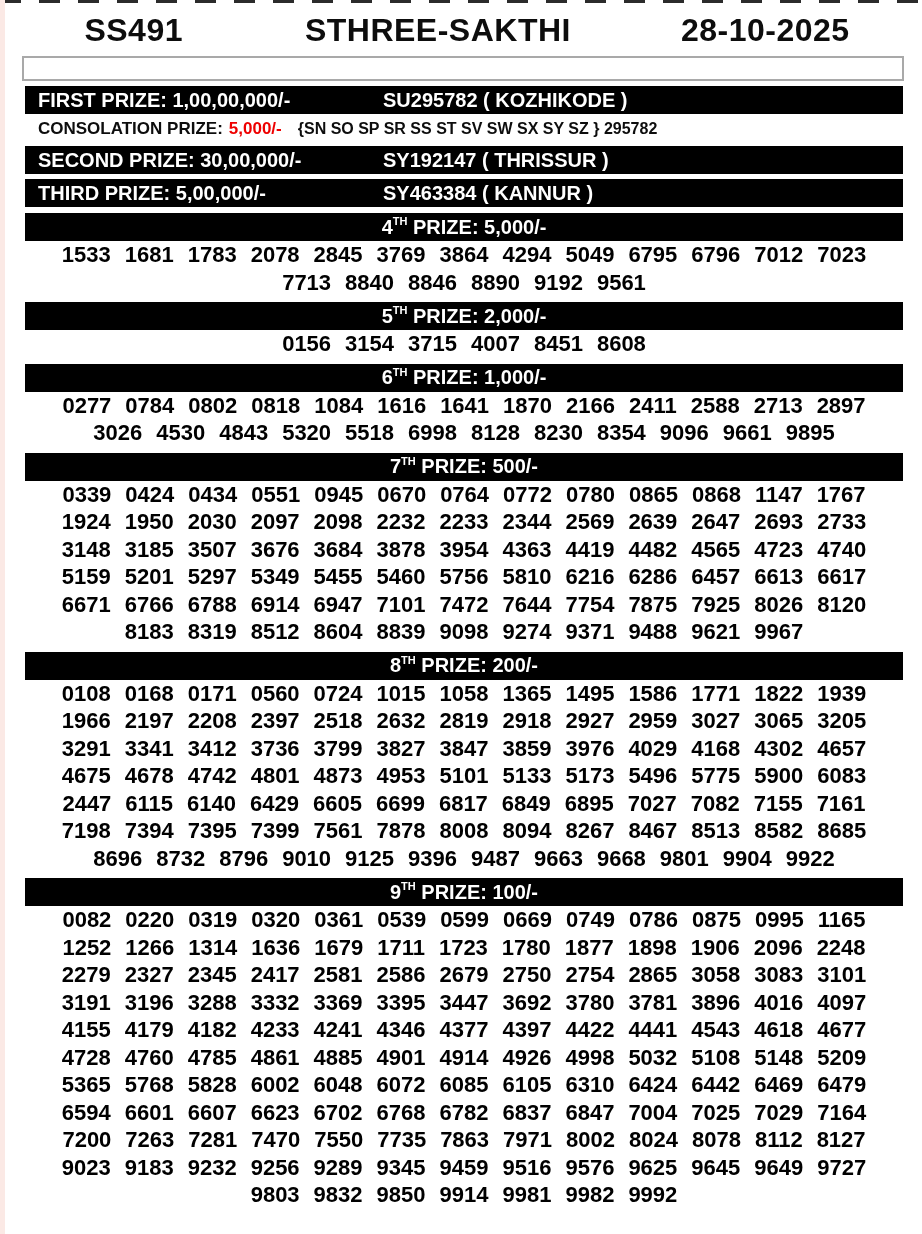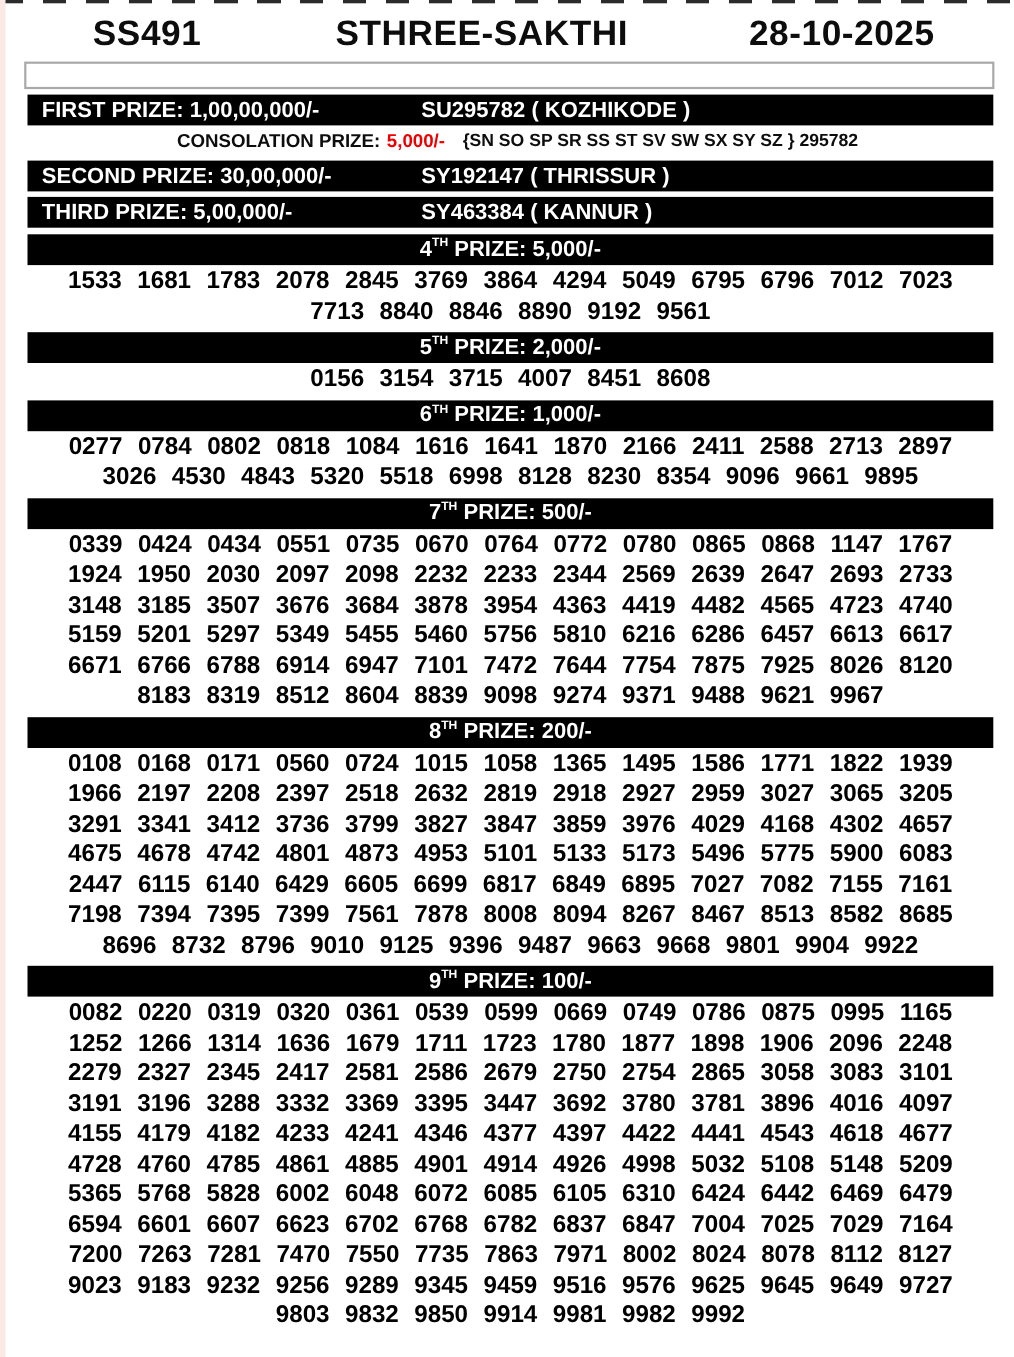--- a/index.html
+++ b/index.html
@@ -63,21 +63,20 @@
 
   .consolation {
     margin-top: 3px;
     padding-left: 13px;
     height: 24px;
     display: flex;
     align-items: center;
     font-size: 17px;
     color: #0d0d0d;
     white-space: nowrap;
-    justify-content: center;
   }
   .consolation .amount { color: var(--red, #ee0000); margin-left: 6px; }
   .consolation .series { margin-left: 16px; font-size: 16px; }
 
   .section-band {
     margin-top: 6px;
     background: #000000;
     color: #ffffff;
     height: 28px;
     display: flex;
@@ -220,21 +219,21 @@
         <div class="section-band">
           <span>7</span>
           <sup>TH</sup>
           <span>&nbsp;PRIZE: 500/-</span>
         </div>
         <div class="num-row">
           <span class="num">0339</span>
           <span class="num">0424</span>
           <span class="num">0434</span>
           <span class="num">0551</span>
-          <span class="num">0735</span>
+          <span class="num">0945</span>
           <span class="num">0670</span>
           <span class="num">0764</span>
           <span class="num">0772</span>
           <span class="num">0780</span>
           <span class="num">0865</span>
           <span class="num">0868</span>
           <span class="num">1147</span>
           <span class="num">1767</span>
         </div>
         <div class="num-row">

